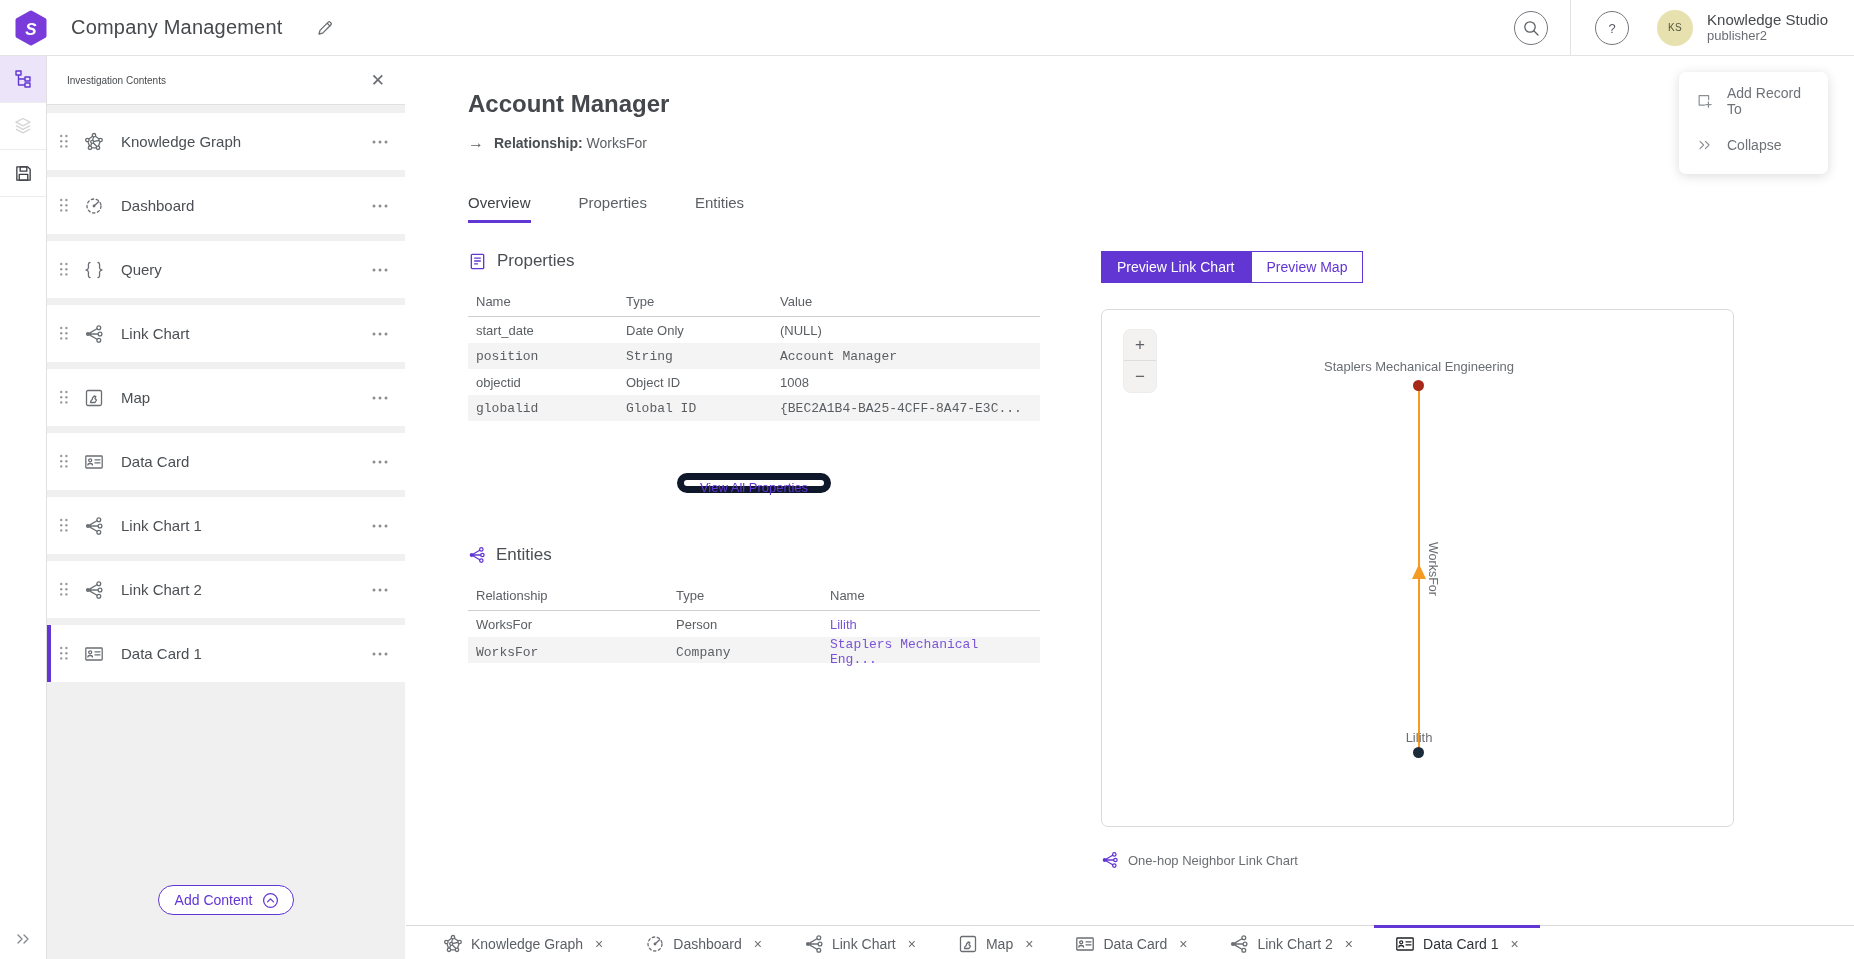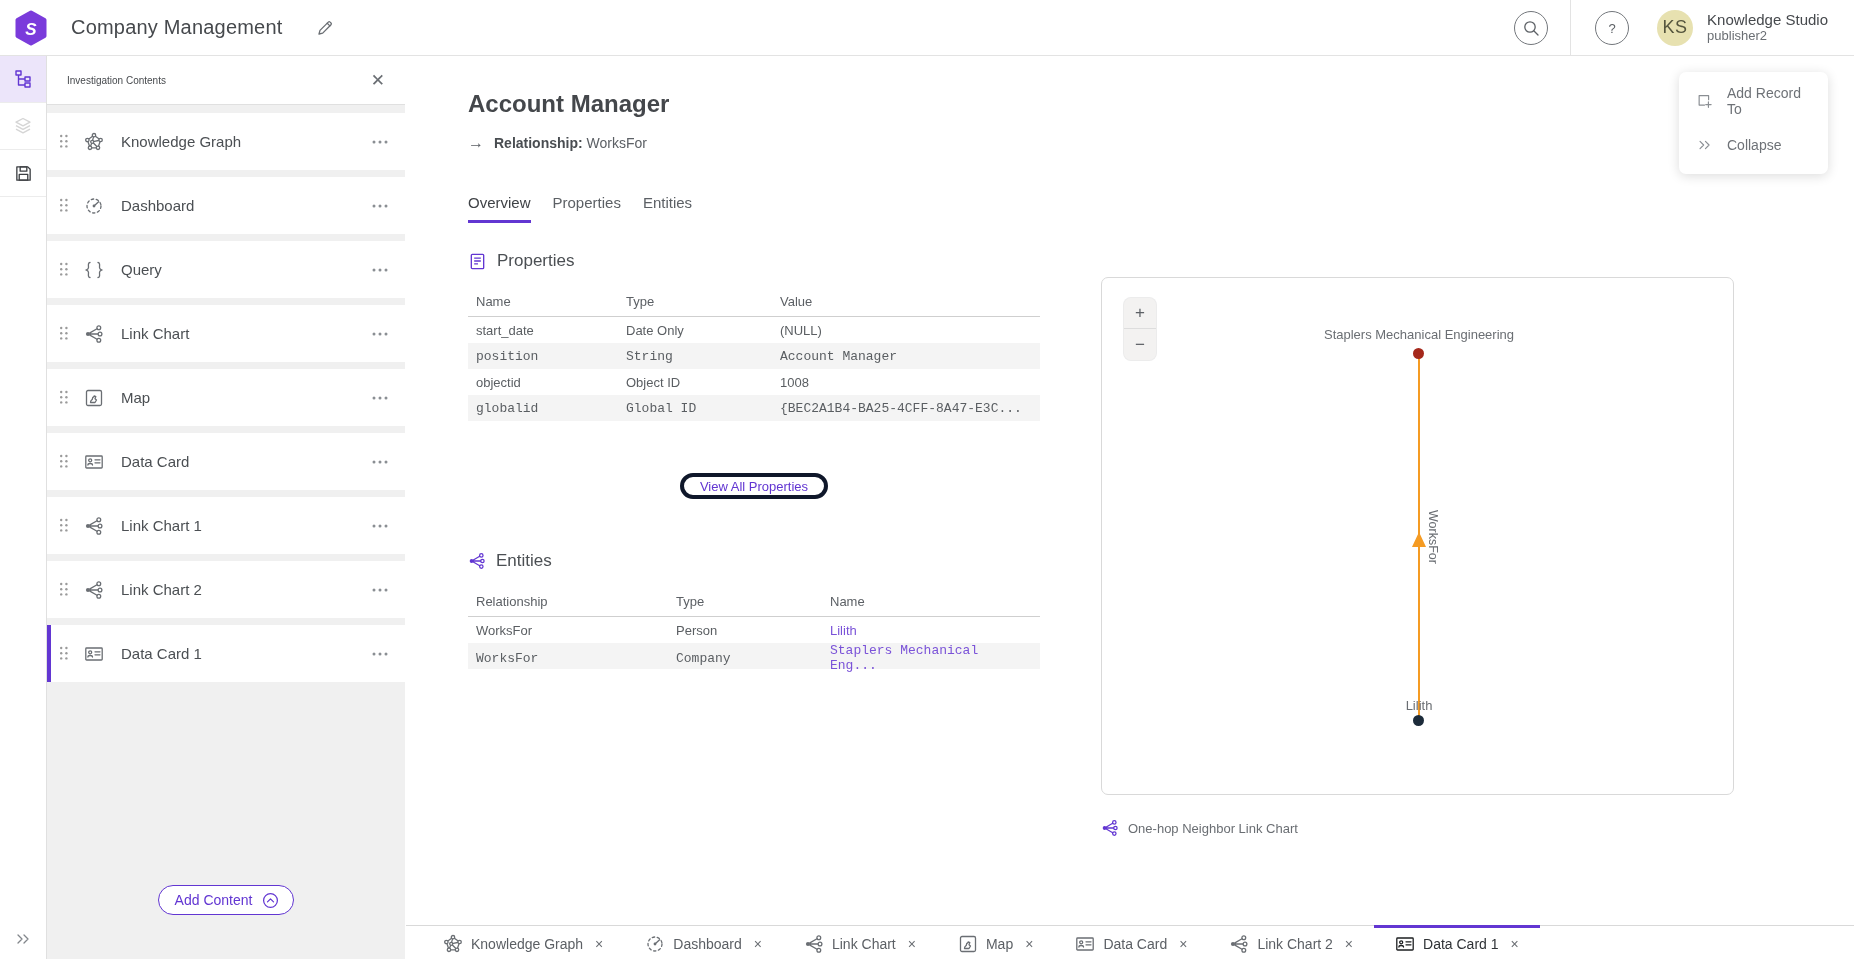--- a/index.html
+++ b/index.html
@@ -8,21 +8,21 @@
   .app { position:absolute; inset:0; }
 
   
   .header { position:absolute; left:0; top:0; width:1854px; height:56px; background:#fff; border-bottom:1px solid #e3e3e3; display:flex; align-items:center; z-index:5; }
   .logo { width:36px; height:36px; margin-left:13px; }
   .app-title { margin-left:22px; font-size:20px; font-weight:500; color:#46494d; letter-spacing:.2px; }
   .edit-pencil { margin-left:32px; color:#6a6e73; cursor:pointer; display:flex; }
   .header-right { margin-left:auto; display:flex; align-items:center; height:100%; }
   .circle-btn { width:34px; height:34px; border:1px solid #73777c; border-radius:50%; display:flex; align-items:center; justify-content:center; color:#5c6065; background:#fff; cursor:pointer; }
   .hdr-sep { width:1px; height:56px; background:#e3e3e3; margin:0 24px 0 22px; }
-  .avatar { width:36px; height:36px; border-radius:50%; background:#e7e1b0; color:#55553d; font-size:18px; display:flex; align-items:center; justify-content:center; margin:0 14px 0 28px; letter-spacing:.5px; }
+  .avatar { width:36px; height:36px; border-radius:50%; background:#e7e1b0; color:#55553d; font-size:10px; display:flex; align-items:center; justify-content:center; margin:0 14px 0 28px; letter-spacing:.5px; }
   .user-block { margin-right:26px; line-height:1.15; }
   .user-name { font-size:15px; color:#46494d; }
   .user-sub { font-size:13px; color:#6a6e73; }
 
   
   .rail { position:absolute; left:0; top:56px; bottom:0; width:47px; background:#fff; border-right:1px solid #e0e0e0; z-index:4; }
   .rail-item { width:46px; height:47px; display:flex; align-items:center; justify-content:center; border-bottom:1px solid #ececec; cursor:pointer; }
   .rail-item.active { background:#ece5fa; }
   .rail-expand { position:absolute; bottom:10px; left:0; width:46px; display:flex; justify-content:center; color:#82868b; font-size:15px; cursor:pointer; }
 
@@ -41,39 +41,39 @@
   .add-content-wrap { position:absolute; bottom:44px; left:0; width:100%; display:flex; justify-content:center; }
   .add-content { display:flex; align-items:center; gap:10px; background:#fff; border:1px solid #6236d2; color:#6236d2; border-radius:15px; height:30px; padding:0 14px 0 16px; font-size:14px; cursor:pointer; }
 
   
   .main { position:absolute; left:406px; top:56px; right:0; bottom:34px; background:#fff; overflow:hidden; }
   .main-inner { padding:34px 0 0 62px; }
   .page-title { font-size:24px; font-weight:600; color:#44474b; }
   .subtitle { display:flex; align-items:center; gap:10px; margin-top:16px; font-size:14px; color:#5c6065; }
   .subtitle .arrow { font-size:16px; color:#5c6065; }
   .subtitle b { color:#494d51; font-weight:700; }
-  .tabs { display:flex; gap:22px; margin-top:42px; }
+  .tabs { display:flex; gap:48px; margin-top:42px; }
   .tab { font-size:15px; color:#5c6065; padding-bottom:9px; border-bottom:3px solid transparent; cursor:pointer; }
   .tab.active { color:#3f4246; border-bottom-color:#6236d2; }
 
   .columns { display:flex; margin-top:28px; }
   .left-col { width:580px; }
   .right-col { width:633px; margin-left:53px; }
 
   .section-head { display:flex; align-items:center; gap:10px; }
   .section-title { font-size:17px; color:#4b4f53; }
   .tbl { margin-top:16px; width:572px; font-size:13px; color:#5a5e62; }
   .tbl-row { display:grid; align-items:center; height:26px; padding:0 8px; }
   .tbl-head { height:30px; color:#5c6065; border-bottom:1px solid #cfcfcf; }
   .tbl-row.alt { background:#f4f4f4;font-family:Liberation Mono, monospace; }
   .tbl.props .tbl-row { grid-template-columns:150px 154px 1fr; }
   .tbl.ents  .tbl-row { grid-template-columns:200px 154px 1fr; }
   .cell-link { color:#7a52d8; cursor:pointer; }
   .pill-btn-wrap { display:flex; justify-content:center; width:572px; }
-  .pill-btn { border:4px solid #0f172a; color:#6236d2; background:#fff; border-radius:14px; height:26px; padding:0 16px; font-size:13px; font-family:inherit; cursor:pointer; }
+  .pill-btn { border:7px solid #0f172a; color:#6236d2; background:#fff; border-radius:14px; height:20px; padding:0 16px; font-size:13px; font-family:inherit; cursor:pointer; }
   .props-viewall { margin-top:52px; }
   .ents-section { margin-top:52px; }
   .ents-viewall { margin-top:180px; }
 
   
   .toggle-group { display:flex; }
   .toggle-btn { height:32px; font-size:14px; padding:0 15px; display:flex; align-items:center; cursor:pointer; border:1px solid #6236d2; background:#fff; color:#6236d2; }
   .toggle-btn.active { background:#6236d2; color:#fff; border-color:#6236d2; }
   .chart-card { position:relative; margin-top:26px; width:633px; height:518px; border:1px solid #d9d9d9; border-radius:7px; background:#fff; }
   .zoom-ctrl { position:absolute; left:22px; top:20px; width:32px; border-radius:7px; background:#f3f2f1; overflow:hidden; box-shadow:0 0 0 1px #ececec; }
@@ -542,20 +542,24 @@
               </div>
               <div class="tbl-row alt">
                 <span>WorksFor</span>
                 <span>Company</span>
                 <span class="cell-link">Staplers Mechanical Eng...</span>
               </div>
             </div>
         </div>
 
         <div class="right-col">
+          <div class="toggle-group" id="toggle-group">
+              <button class="toggle-btn active">Preview Link Chart</button>
+              <button class="toggle-btn">Preview Map</button>
+            </div>
           <div class="chart-card">
             <div class="zoom-ctrl">
               <div class="zoom-btn">+</div>
               <div class="zoom-btn">−</div>
             </div>
             <div class="edge-line" style="background: rgb(245, 155, 35);"></div>
             <div class="edge-arrow" style="border-bottom-color: rgb(245, 155, 35);"></div>
             <div class="edge-label">WorksFor</div>
             <div class="node-label top">Staplers Mechanical Engineering</div>
             <div class="node-dot top" style="background: rgb(165, 40, 27);"></div>

